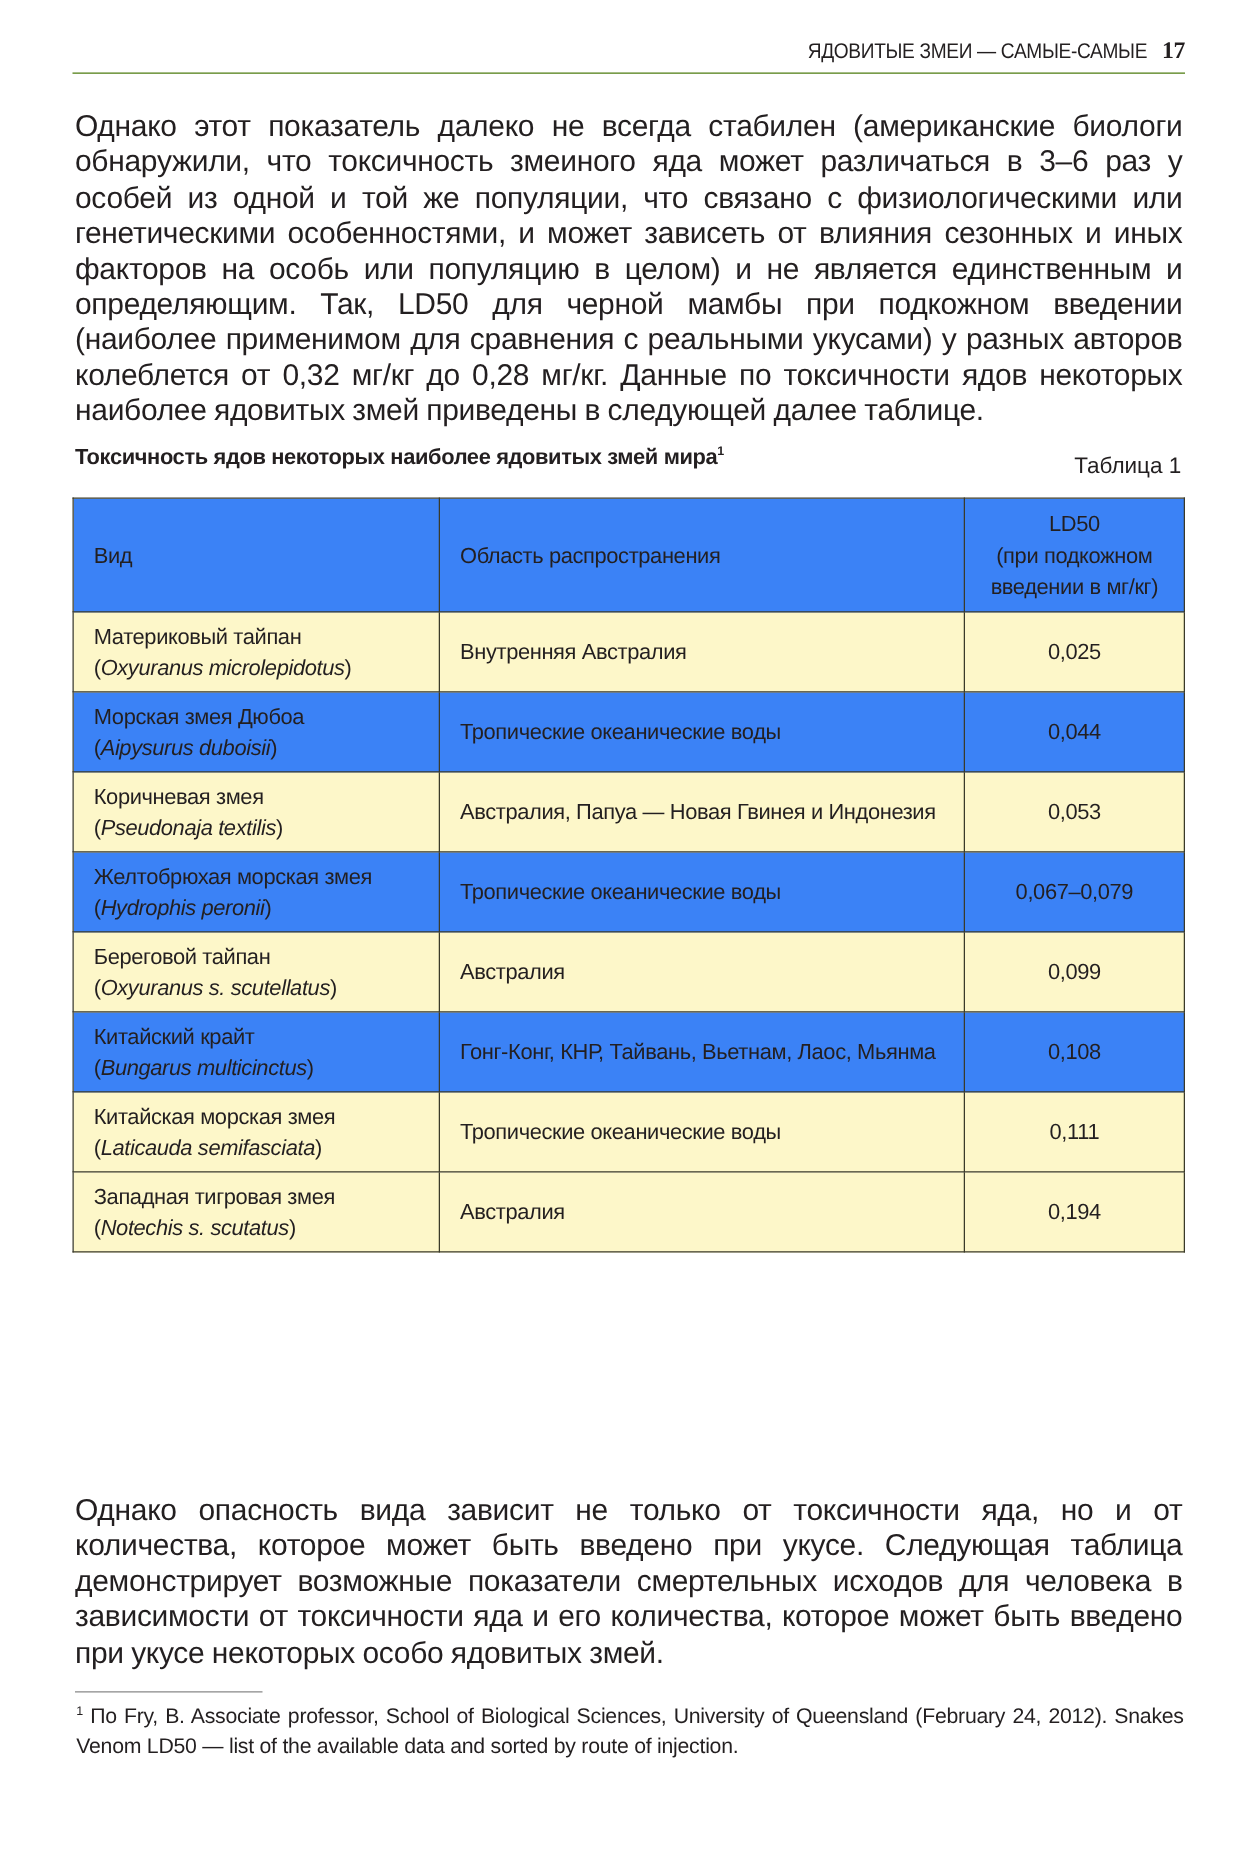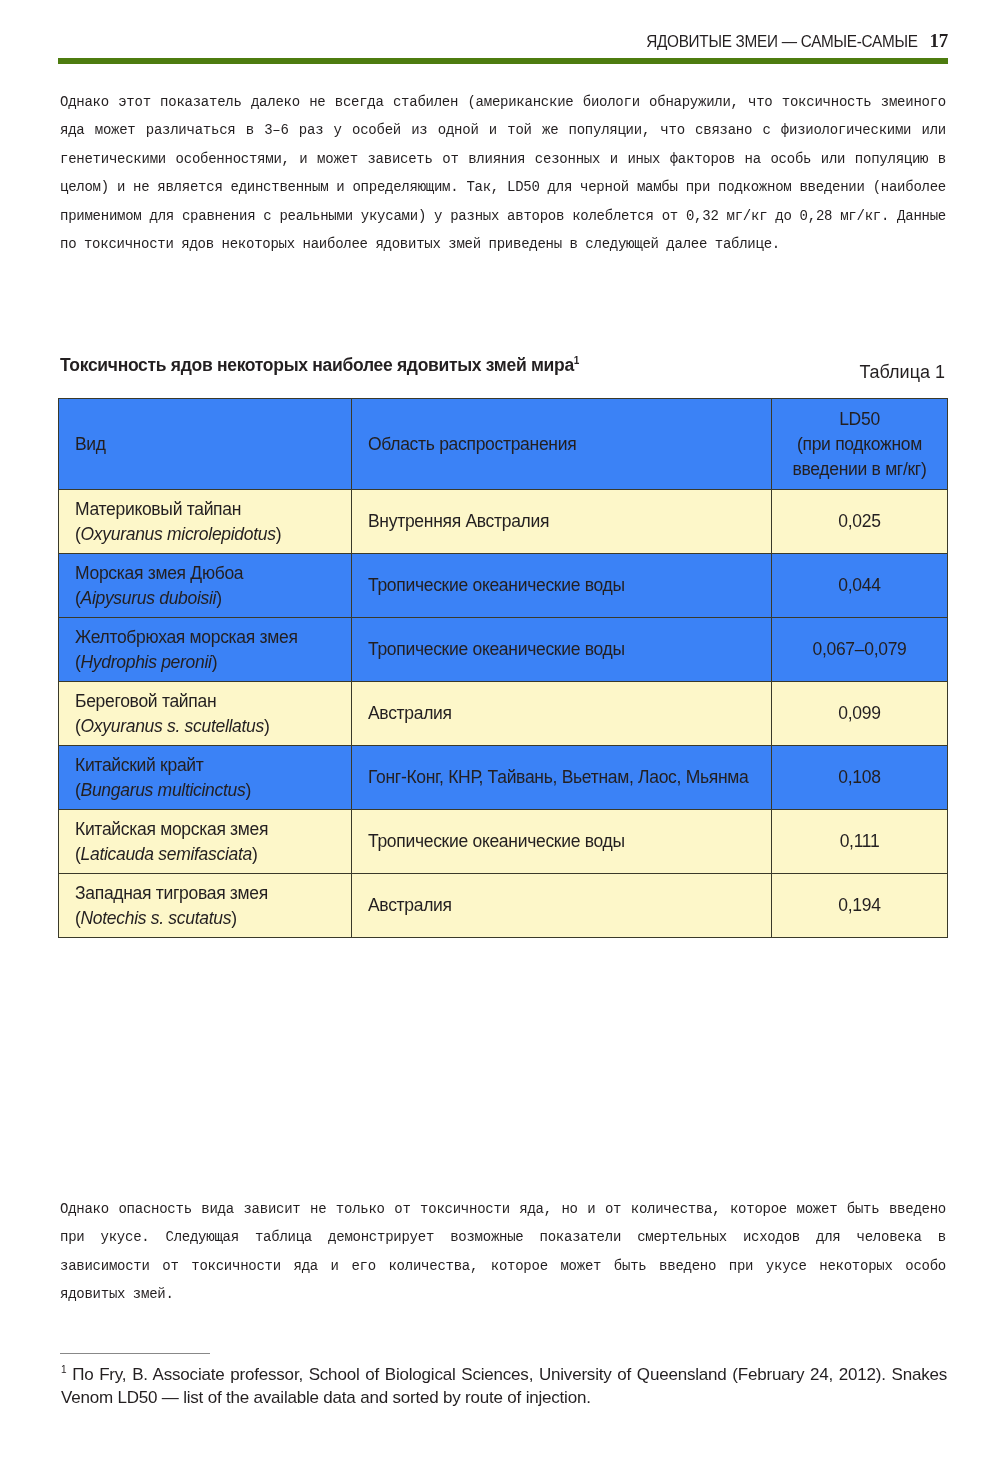--- a/index.html
+++ b/index.html
@@ -10,34 +10,34 @@
     position: relative;
     overflow: hidden;
     color: #231f20;
   }
   .running-head {
     position: absolute;
     left: 58px;
     top: 30px;
     width: 890px;
     height: 28px;
-    border-bottom: 6px solid #4d7c0f;
+    border-bottom: 1px solid #4d7c0f;
     text-align: right;
     font-family: "Liberation Sans", sans-serif;
     font-size: 17px;
     letter-spacing: -0.3px;
   }
   .running-head .title { display: inline-block; transform: scaleX(0.9); transform-origin: right; margin-right: 12px; }
   .running-head .page-no { font-family: "Liberation Serif", serif; font-weight: bold; font-size: 19px; }
   .para {
     position: absolute;
     left: 60px;
     width: 886px;
-    font-family: Liberation Mono, monospace;
-    font-size: 14px;
+    font-family: Liberation Sans, sans-serif;
+    font-size: 24px;
     line-height: 28.4px;
     text-align: justify;
     letter-spacing: -0.25px;
     word-spacing: -0.5px;
     margin: 0;
   }
   .para-1 { top: 88px; }
   .para-2 { top: 1195px; }
   .table-label {
     position: absolute;
@@ -135,20 +135,25 @@
       <tr class="light body-row">
         <td class="col-species"><span>Материковый тайпан</span><br><span>(</span><span class="latin">Oxyuranus microlepidotus</span><span>)</span></td>
         <td class="col-region">Внутренняя Австралия</td>
         <td class="col-ld50">0,025</td>
       </tr>
       <tr class="dark body-row">
         <td class="col-species"><span>Морская змея Дюбоа</span><br><span>(</span><span class="latin">Aipysurus duboisii</span><span>)</span></td>
         <td class="col-region">Тропические океанические воды</td>
         <td class="col-ld50">0,044</td>
       </tr>
+      <tr class="light body-row">
+        <td class="col-species"><span>Коричневая змея</span><br><span>(</span><span class="latin">Pseudonaja textilis</span><span>)</span></td>
+        <td class="col-region">Австралия, Папуа — Новая Гвинея и Индонезия</td>
+        <td class="col-ld50">0,053</td>
+      </tr>
       <tr class="dark body-row">
         <td class="col-species"><span>Желтобрюхая морская змея</span><br><span>(</span><span class="latin">Hydrophis peronii</span><span>)</span></td>
         <td class="col-region">Тропические океанические воды</td>
         <td class="col-ld50">0,067–0,079</td>
       </tr>
       <tr class="light body-row">
         <td class="col-species"><span>Береговой тайпан</span><br><span>(</span><span class="latin">Oxyuranus s. scutellatus</span><span>)</span></td>
         <td class="col-region">Австралия</td>
         <td class="col-ld50">0,099</td>
       </tr>

